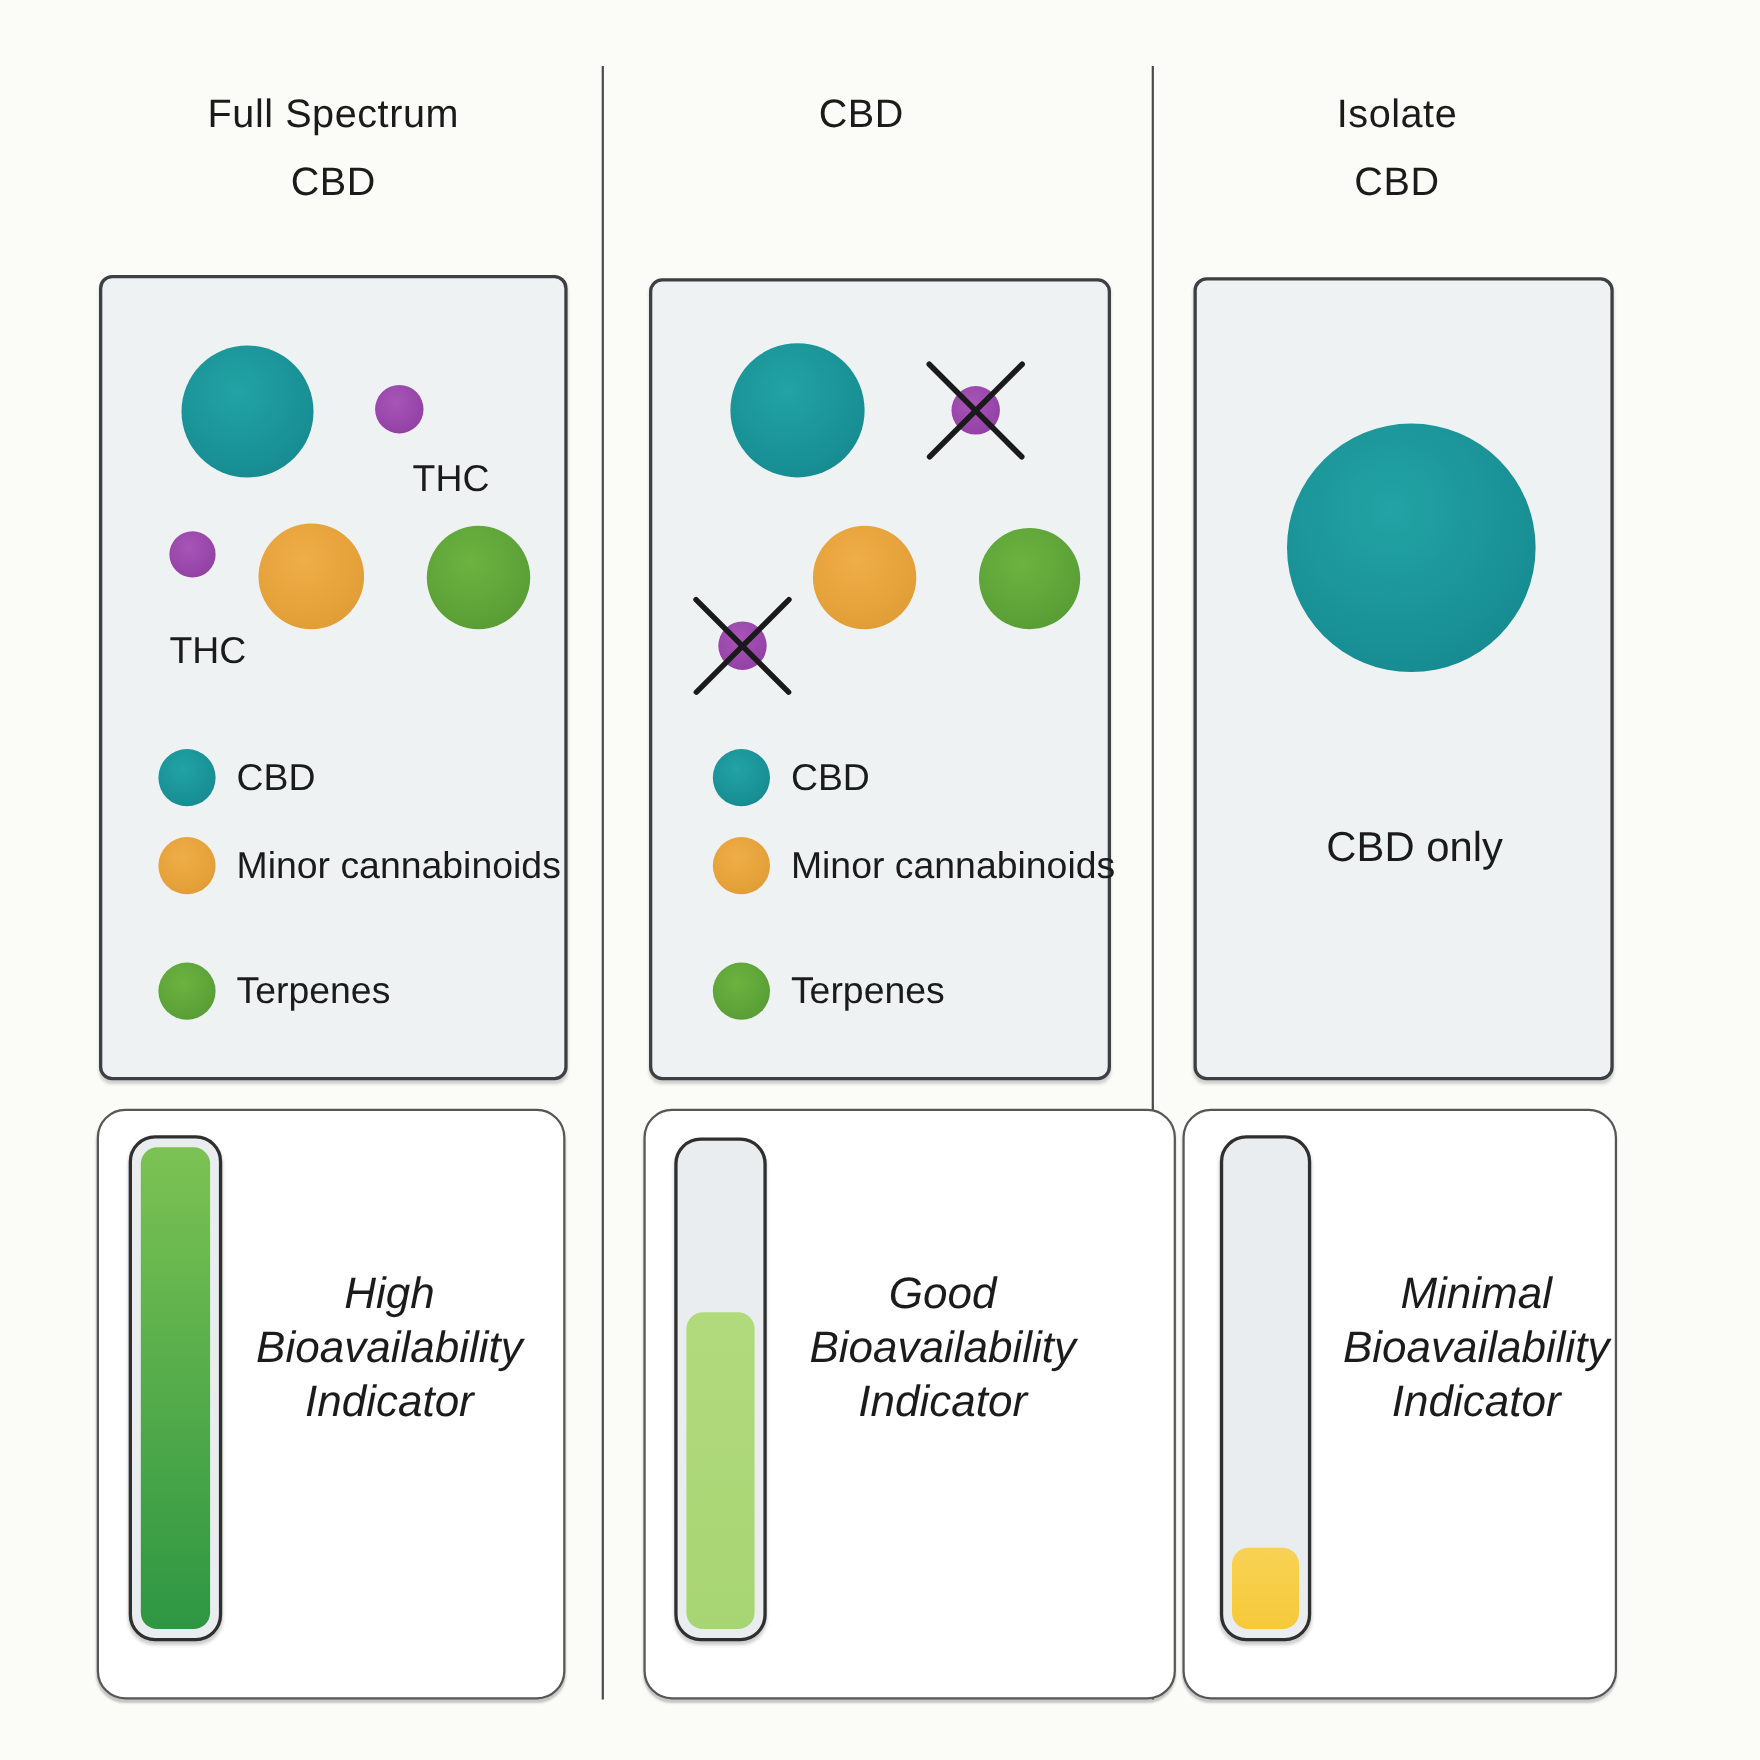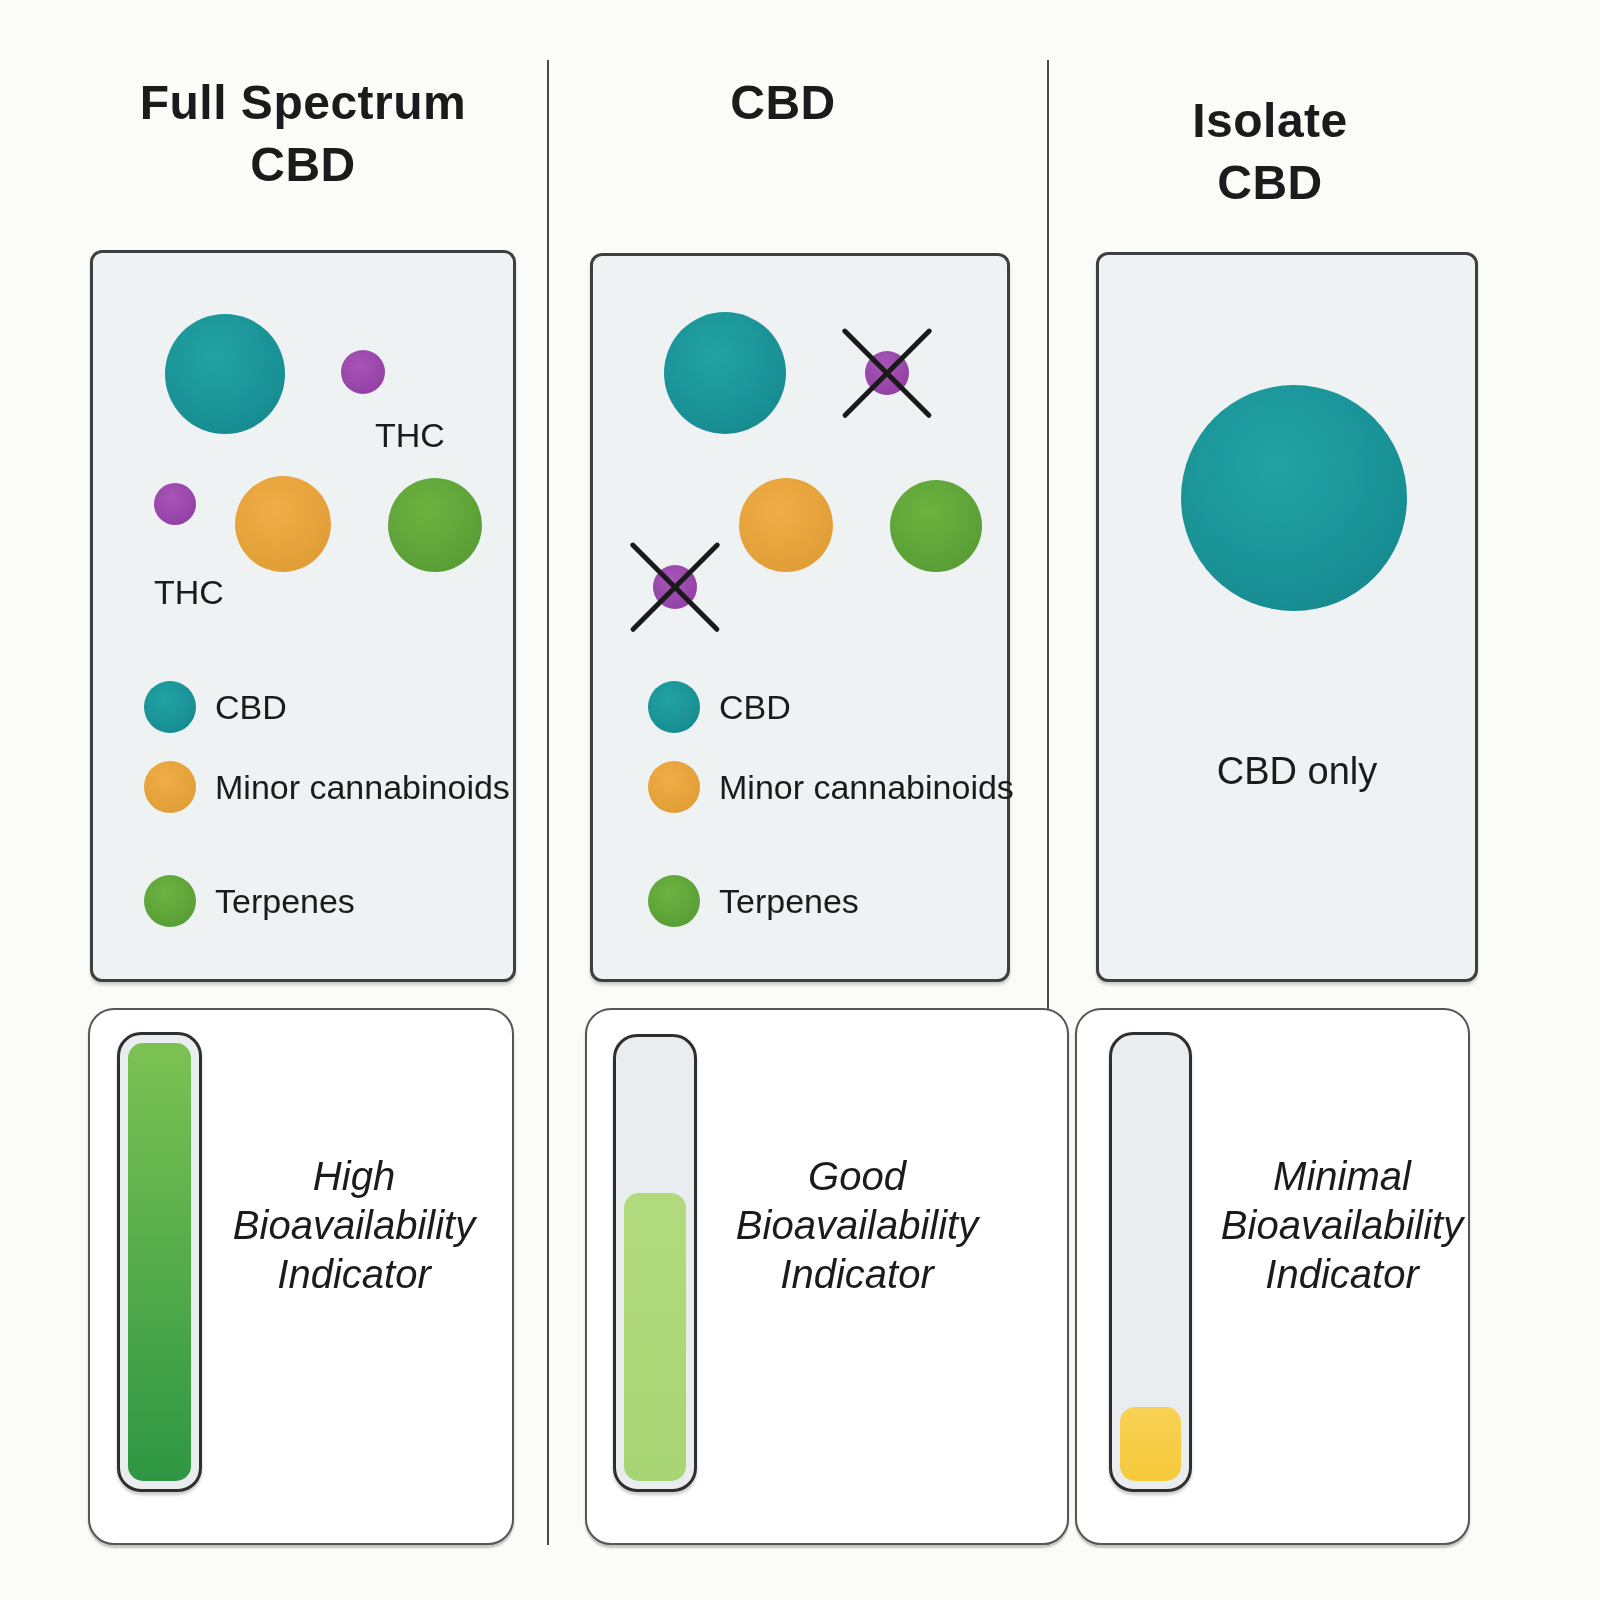--- a/index.html
+++ b/index.html
@@ -12,22 +12,22 @@
   }
   html,body{margin:0;padding:0;}
   body{
     width:1600px;height:1600px;background:var(--page_bg);
     font-family:"Liberation Sans", sans-serif;color:var(--text);
     position:relative;overflow:hidden;
   }
   .abs{position:absolute;}
   .divider{width:2px;background:var(--divider);top:60px;height:1485px;}
   .col-title{
-    top:72px;text-align:center;font-size:48px;line-height:62px;
-    font-weight:700;letter-spacing:.5px;color:var(--text);
+    top:72px;text-align:center;font-size:36px;line-height:62px;
+    font-weight:400;letter-spacing:.5px;color:var(--text);
   }
   .card{
     background:var(--card_bg);border:3px solid var(--card_border);
     border-radius:12px;box-sizing:border-box;
     box-shadow:0 3px 3px rgba(0,0,0,.18);
   }
   .panel{
     background:var(--panel_bg);border:2px solid var(--panel_border);
     border-radius:26px;box-sizing:border-box;
     box-shadow:0 3px 2px rgba(0,0,0,.22);
@@ -133,26 +133,26 @@
 
 <div class="abs panel" style="left:585px;top:1008px;width:484px;height:537px;">
   <div class="abs tube" style="left:26px;top:24px;width:84px;height:458px;">
     <div class="tube-inner">
       <div class="tube-fill fill-good" style="height: 66%;"></div>
     </div>
   </div>
   <div class="abs indicator-label" style="left:110px;top:142px;">Good Bioavailability Indicator</div>
 </div>
 
-<div class="abs col-title" style="left:1060px;width:420px;margin-top:18px;">
+<div class="abs col-title" style="left:1060px;width:420px;">
   <div>Isolate</div>
   <div>CBD</div>
 </div>
 
-<div class="abs card" style="left:1085px;top:252px;width:382px;height:730px;margin-left:11px;">
+<div class="abs card" style="left:1085px;top:252px;width:382px;height:730px;">
   <div class="abs dot teal" style="left:82px;top:130px;width:226px;height:226px;"></div>
   <div class="abs cbd-only" style="left:28px;top:495px;">CBD only</div>
 </div>
 
 <div class="abs panel" style="left:1075px;top:1008px;width:395px;height:537px;">
   <div class="abs tube" style="left:32px;top:22px;width:83px;height:460px;">
     <div class="tube-inner">
       <div class="tube-fill fill-minimal" style="height: 17%;"></div>
     </div>
   </div>

